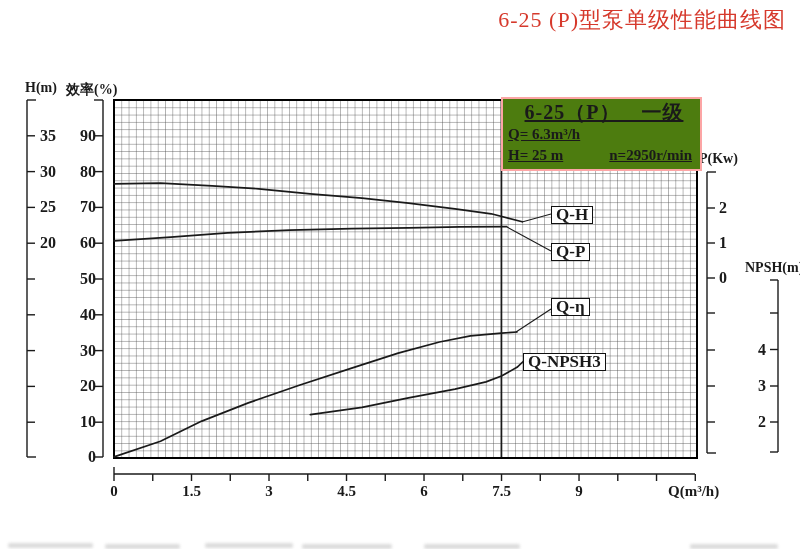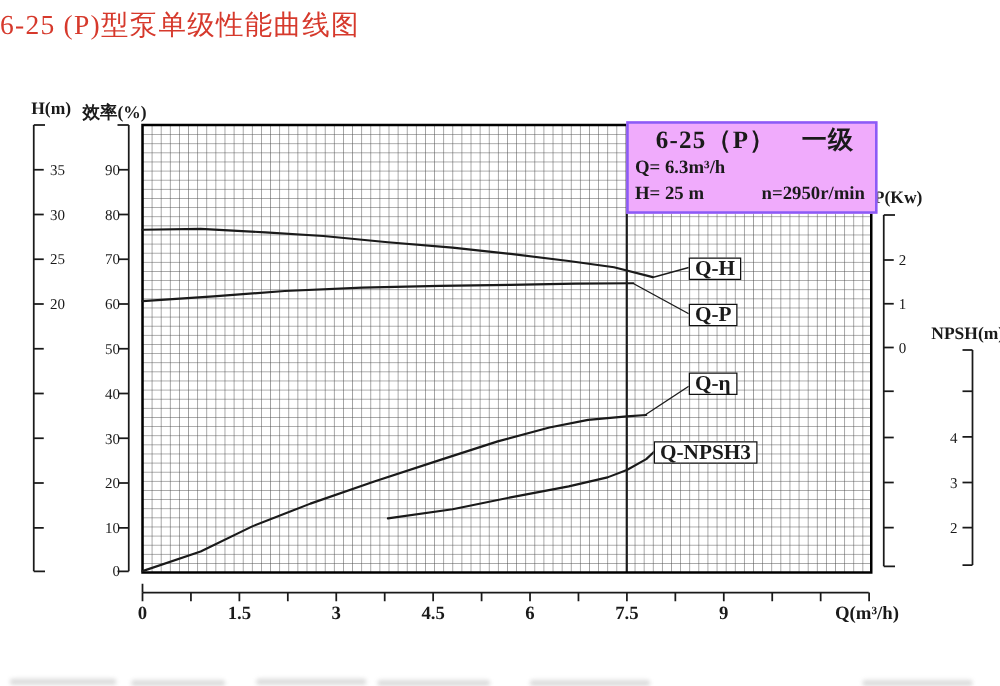--- a/index.html
+++ b/index.html
@@ -2,30 +2,30 @@
 <html><head>
 <meta charset="utf-8">
 <style>
   html,body{margin:0;padding:0;background:#fff;}
   #canvas{
     position:relative;width:800px;height:549px;background:#ffffff;overflow:hidden;
     font-family:"Liberation Serif","DejaVu Serif",serif;color:#1a1a1a;
   }
   .abs{position:absolute;}
   #title{
-    left:0;top:5px;width:786px;text-align:left;
+    left:0;top:5px;width:786px;text-align:right;
     font-size:22px;letter-spacing:1px;font-weight:400;
   }
   #chart-svg{left:0;top:0;}
   .axis-title{font-size:14px;font-weight:bold;white-space:nowrap;}
-  .tick-label{font-size:12px;font-weight:normal;line-height:18px;white-space:nowrap;}
+  .tick-label{font-size:16px;font-weight:bold;line-height:18px;white-space:nowrap;}
   .x-label{font-size:15px;font-weight:bold;text-align:center;white-space:nowrap;}
   #info-box{
-    left:501px;top:97px;width:192px;height:69px;background:#f0abfc;border:2px solid #8b5cf6;
-    z-index:5;padding:1px 0 0 5px;box-sizing:content-box;
+    left:501px;top:97px;width:192px;height:69px;background:#4d7c0f;border:2px solid #fca5a5;
+    z-index:5;padding:1px 0 0 5px;box-sizing:content-box;text-decoration:underline;
   }
   .ib-line1{font-size:20px;font-weight:bold;text-align:center;letter-spacing:1px;line-height:24px;}
   .ib-line2{font-size:15px;font-weight:bold;line-height:21px;white-space:pre;}
   .ib-line3{font-size:15px;font-weight:bold;line-height:21px;white-space:pre;display:flex;justify-content:space-between;padding-right:8px;}
   .curve-tag{
     background:#fff;border:1.5px solid #111;font-size:17px;font-weight:bold;
     line-height:14px;padding:1px 4px 1px 4px;white-space:nowrap;z-index:4;
   }
   #caption{
     left:284px;top:506px;font-size:27px;letter-spacing:26px;white-space:nowrap;color:#111;

